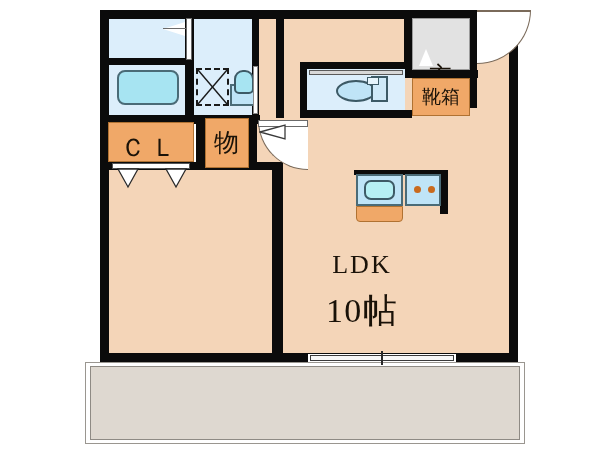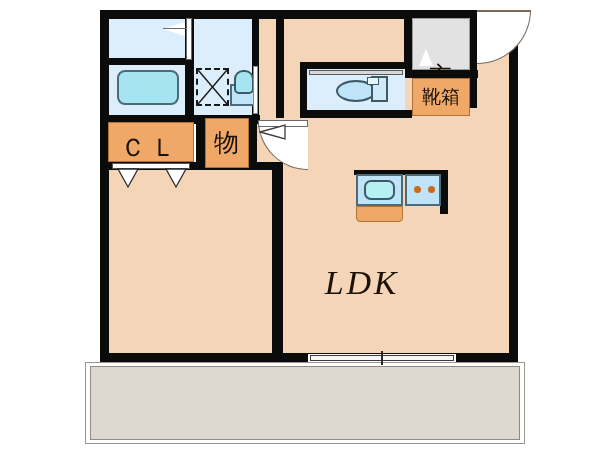--- a/index.html
+++ b/index.html
@@ -216,15 +216,16 @@
   <div class="abs burner" style="left:428px; top:186px; width:7px; height:7px;"></div>
 
   <div class="abs orange" style="left:356px; top:206px; width:47px; height:16px; border:1px solid #b07232; border-radius:0 0 4px 4px;"></div>
 
   <div class="abs" style="left:308px; top:354px; width:148px; height:8px; background:#ffffff;"></div>
   <div class="abs slider-pane" style="left:310px; top:355px; width:72px; height:6px;"></div>
   <div class="abs slider-pane" style="left:382px; top:355px; width:72px; height:6px;"></div>
   <div class="abs" style="left:381px; top:351px; width:2px; height:14px; background:#2a2a2a;"></div>
 
 
-  <div class="abs label lbl-room2" style="left:287px; top:263px; width:150px; height:40px; font-size:34px; letter-spacing:0.08em;font-style:italic;">LDK</div>
+  <div class="abs label lbl-room2" style="left:287px; top:245px; width:150px; height:40px; font-size:26px; letter-spacing:0.08em;">LDK</div>
+  <div class="abs label lbl-room2" style="left:287px; top:291px; width:150px; height:40px; font-size:34px;">10帖</div>
 
 </div>
 
 </body></html>

